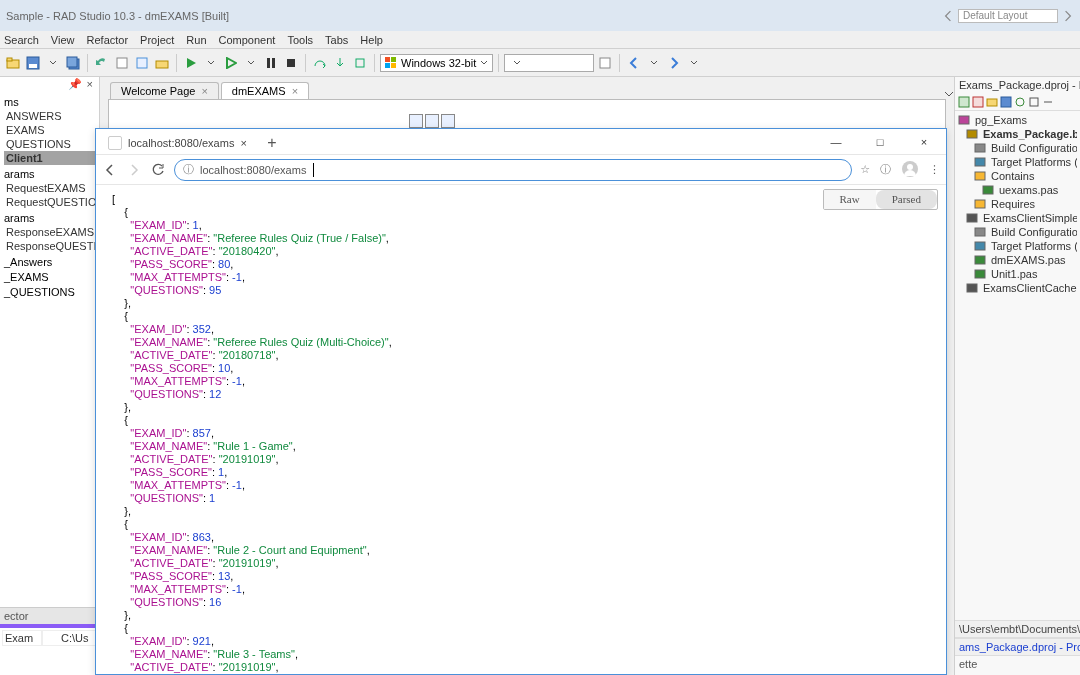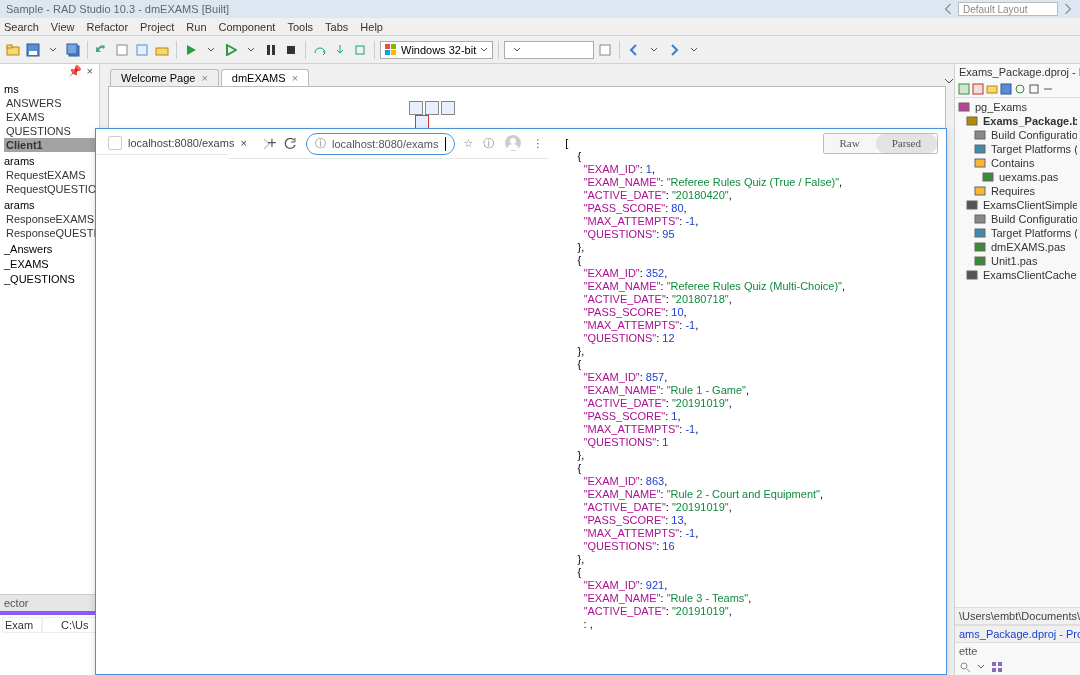--- a/index.html
+++ b/index.html
@@ -1,19 +1,19 @@
 <!DOCTYPE html>
 <html><head>
 <meta charset="utf-8">
 <style>
 * { margin:0; padding:0; box-sizing:border-box; font-family:"Segoe UI",Tahoma,sans-serif; font-size:11px; }
 body { background:#f0f0f0; width:1080px; height:675px; overflow:hidden; position:relative; }
 
 
-.titlebar { height:18px; background:#dde7f2; display:flex; align-items:center; padding:0 6px; color:#666; justify-content:space-between; }
+.titlebar { height:31px; background:#dde7f2; display:flex; align-items:center; padding:0 6px; color:#666; justify-content:space-between; }
 .titlebar .right-tools { display:flex; gap:4px; align-items:center; }
 .layout-combo { border:1px solid #bbb; background:#fff; padding:0 4px; font-size:10px; color:#888; width:100px; display:flex; align-items:center; height:14px; }
 
 
 .menubar { height:18px; background:#f0f0f0; border-bottom:1px solid #d0d0d0; display:flex; align-items:center; padding:0 4px; gap:12px; color:#333; }
 .menubar span { cursor:default;text-align:center; }
 
 
 .toolbar { height:28px; background:#f0f0f0; border-bottom:1px solid #d0d0d0; display:flex; align-items:center; padding:0 4px; gap:2px; }
 .tbtn { width:18px; height:18px; display:flex; align-items:center; justify-content:center; cursor:default; }
@@ -53,21 +53,21 @@
 .tnode { display:flex; align-items:center; gap:5px; padding:1px 0; white-space:nowrap; color:#333; overflow:hidden; }
 .tnode.bold { font-weight:bold; }
 .ticon { width:12px; height:12px; flex-shrink:0; }
 .tindent1 { padding-left:8px; } .tindent2 { padding-left:16px; } .tindent3 { padding-left:24px; }
 .pathline { padding:2px 4px; color:#444; background:#f0f0f0; border-top:1px solid #ddd; border-bottom:1px solid #ddd; overflow:hidden; white-space:nowrap; }
 .palette-hdr { padding:2px 4px; color:#555; overflow:hidden; }
 .palette-tb { display:flex; align-items:center; gap:6px; padding:2px 4px; }
 .palette-list .pcat { padding:1px 4px; color:#333; }
 
 
-.browser { position:absolute; left:95px; top:128px; width:852px; height:547px; background:#fff; border:1px solid #4a90d9; box-shadow:0 2px 8px rgba(0,0,0,.15); display:flex; flex-direction:row; }
+.browser { position:absolute; left:95px; top:128px; width:852px; height:547px; background:#fff; border:1px solid #4a90d9; box-shadow:0 2px 8px rgba(0,0,0,.15); display:flex; flex-direction:column; }
 .bw-title { height:26px; background:#fff; display:flex; align-items:center; justify-content:flex-end; padding:0 4px; gap:8px; border-bottom:1px solid #e6e6e6; }
 .bw-title .wbtn { width:36px; height:22px; display:flex; align-items:center; justify-content:center; color:#333; }
 .bw-tabs { position:absolute; left:2px; top:2px; height:24px; display:flex; align-items:center; gap:4px; }
 .bw-tab { display:flex; align-items:center; gap:6px; background:#fff; padding:4px 10px; border-radius:6px 6px 0 0; font-size:11px; color:#444; }
 .bw-tab .fav { width:14px; height:14px; border:1px solid #ccc; border-radius:2px; }
 .bw-newtab { width:22px; height:22px; display:flex; align-items:center; justify-content:center; color:#555; font-size:16px; }
 .bw-addr { height:30px; display:flex; align-items:center; padding:0 6px; gap:8px; border-bottom:1px solid #e6e6e6; }
 .nav-ic { width:16px; height:16px; color:#666; display:flex; align-items:center; justify-content:center; }
 .nav-ic.dim { color:#bbb; }
 .url-box { flex:1; height:22px; border:1px solid #4a90d9; border-radius:11px; display:flex; align-items:center; padding:0 8px; gap:6px; color:#555; font-size:12px; }

